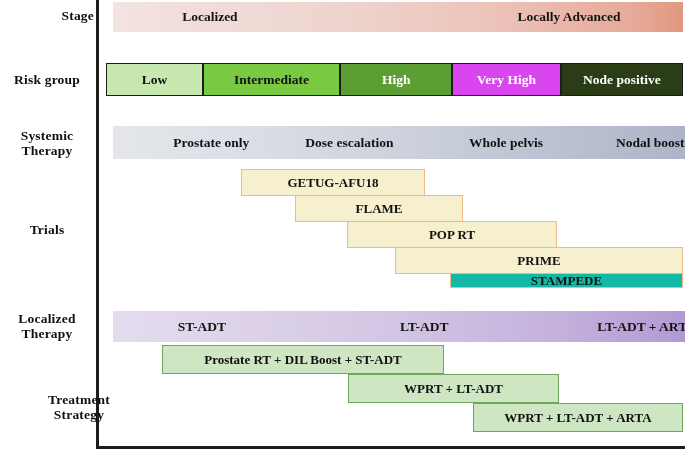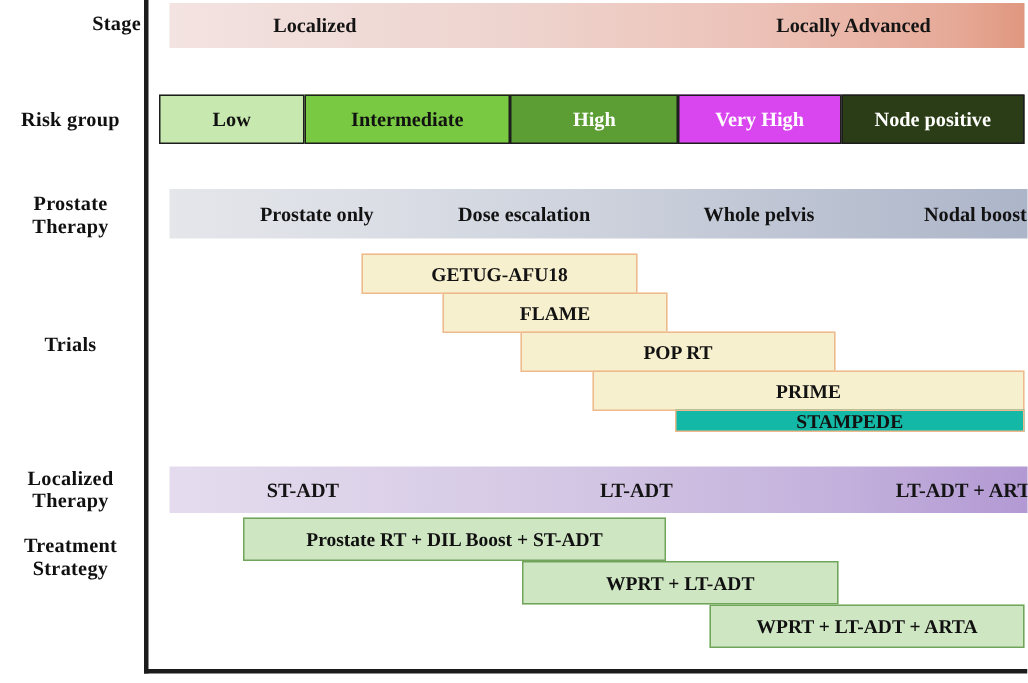--- a/index.html
+++ b/index.html
@@ -110,32 +110,32 @@
 
 <div id="chart">
 
   <div class="axis-v"></div>
   <div class="axis-h"></div>
 
   <div class="row-label" style="top:8px;text-align:right;">Stage</div>
   <div class="row-label" style="top:72px;">Risk group</div>
 
   <div class="row-label" style="top:128px;">
-    <div>Prostate</div>
+    <div>Systemic</div>
     <div>Therapy</div>
   </div>
 
   <div class="row-label" style="top:222px;">Trials</div>
 
   <div class="row-label" style="top:311px;">
     <div>Localized</div>
     <div>Therapy</div>
   </div>
 
-  <div class="row-label" style="top:356px;">
+  <div class="row-label" style="top:392px;padding-left:32px;">
     <div>Treatment</div>
     <div>Strategy</div>
   </div>
 
   <div class="band stage-band" id="stage-band" style="left: 113px; top: 2px; width: 570px; height: 30px;">
       <div class="band-seg stage-lbl" style="left: calc(80% - 80px); width: 160px;">Locally Advanced</div>
       <div class="band-seg stage-lbl" style="left: calc(17% - 80px); width: 160px;">Localized</div>
     </div>
 
   <div class="band" id="risk-band" style="left: 106px; top: 63px; width: 577px; height: 33px;">
@@ -160,21 +160,21 @@
       <div class="band-seg rt-lbl" style="left: calc(16% - 80px); width: 160px;">Prostate only</div>
       <div class="band-seg rt-lbl" style="left: calc(38.5% - 80px); width: 160px;">Dose escalation</div>
       <div class="band-seg rt-lbl" style="left: calc(64% - 80px); width: 160px;">Whole pelvis</div>
       <div class="band-seg rt-lbl" style="left: calc(87.5% - 80px); width: 160px;">Nodal boost</div>
     </div>
 
   <div id="trials-layer">
       <div class="trial-box" style="left: 241px; top: 169px; width: 184px; height: 27px; background: rgb(247, 240, 206); border-color: rgb(238, 185, 140);">
         <span>GETUG-AFU18</span>
       </div>
-      <div class="trial-box" style="left: 295px; top: 195px; width: 150px; height: 27px; background: rgb(247, 240, 206); border-color: rgb(238, 185, 140);">
+      <div class="trial-box" style="left: 295px; top: 195px; width: 168px; height: 27px; background: rgb(247, 240, 206); border-color: rgb(238, 185, 140);">
         <span>FLAME</span>
       </div>
       <div class="trial-box" style="left: 347px; top: 221px; width: 210px; height: 27px; background: rgb(247, 240, 206); border-color: rgb(238, 185, 140);">
         <span>POP RT</span>
       </div>
       <div class="trial-box" style="left: 395px; top: 247px; width: 288px; height: 27px; background: rgb(247, 240, 206); border-color: rgb(238, 185, 140);">
         <span>PRIME</span>
       </div>
       <div class="trial-box" style="left: 450px; top: 273px; width: 233px; height: 15px; background: #14b8a6; border-color: rgb(238, 185, 140);">
         <span>STAMPEDE</span>

